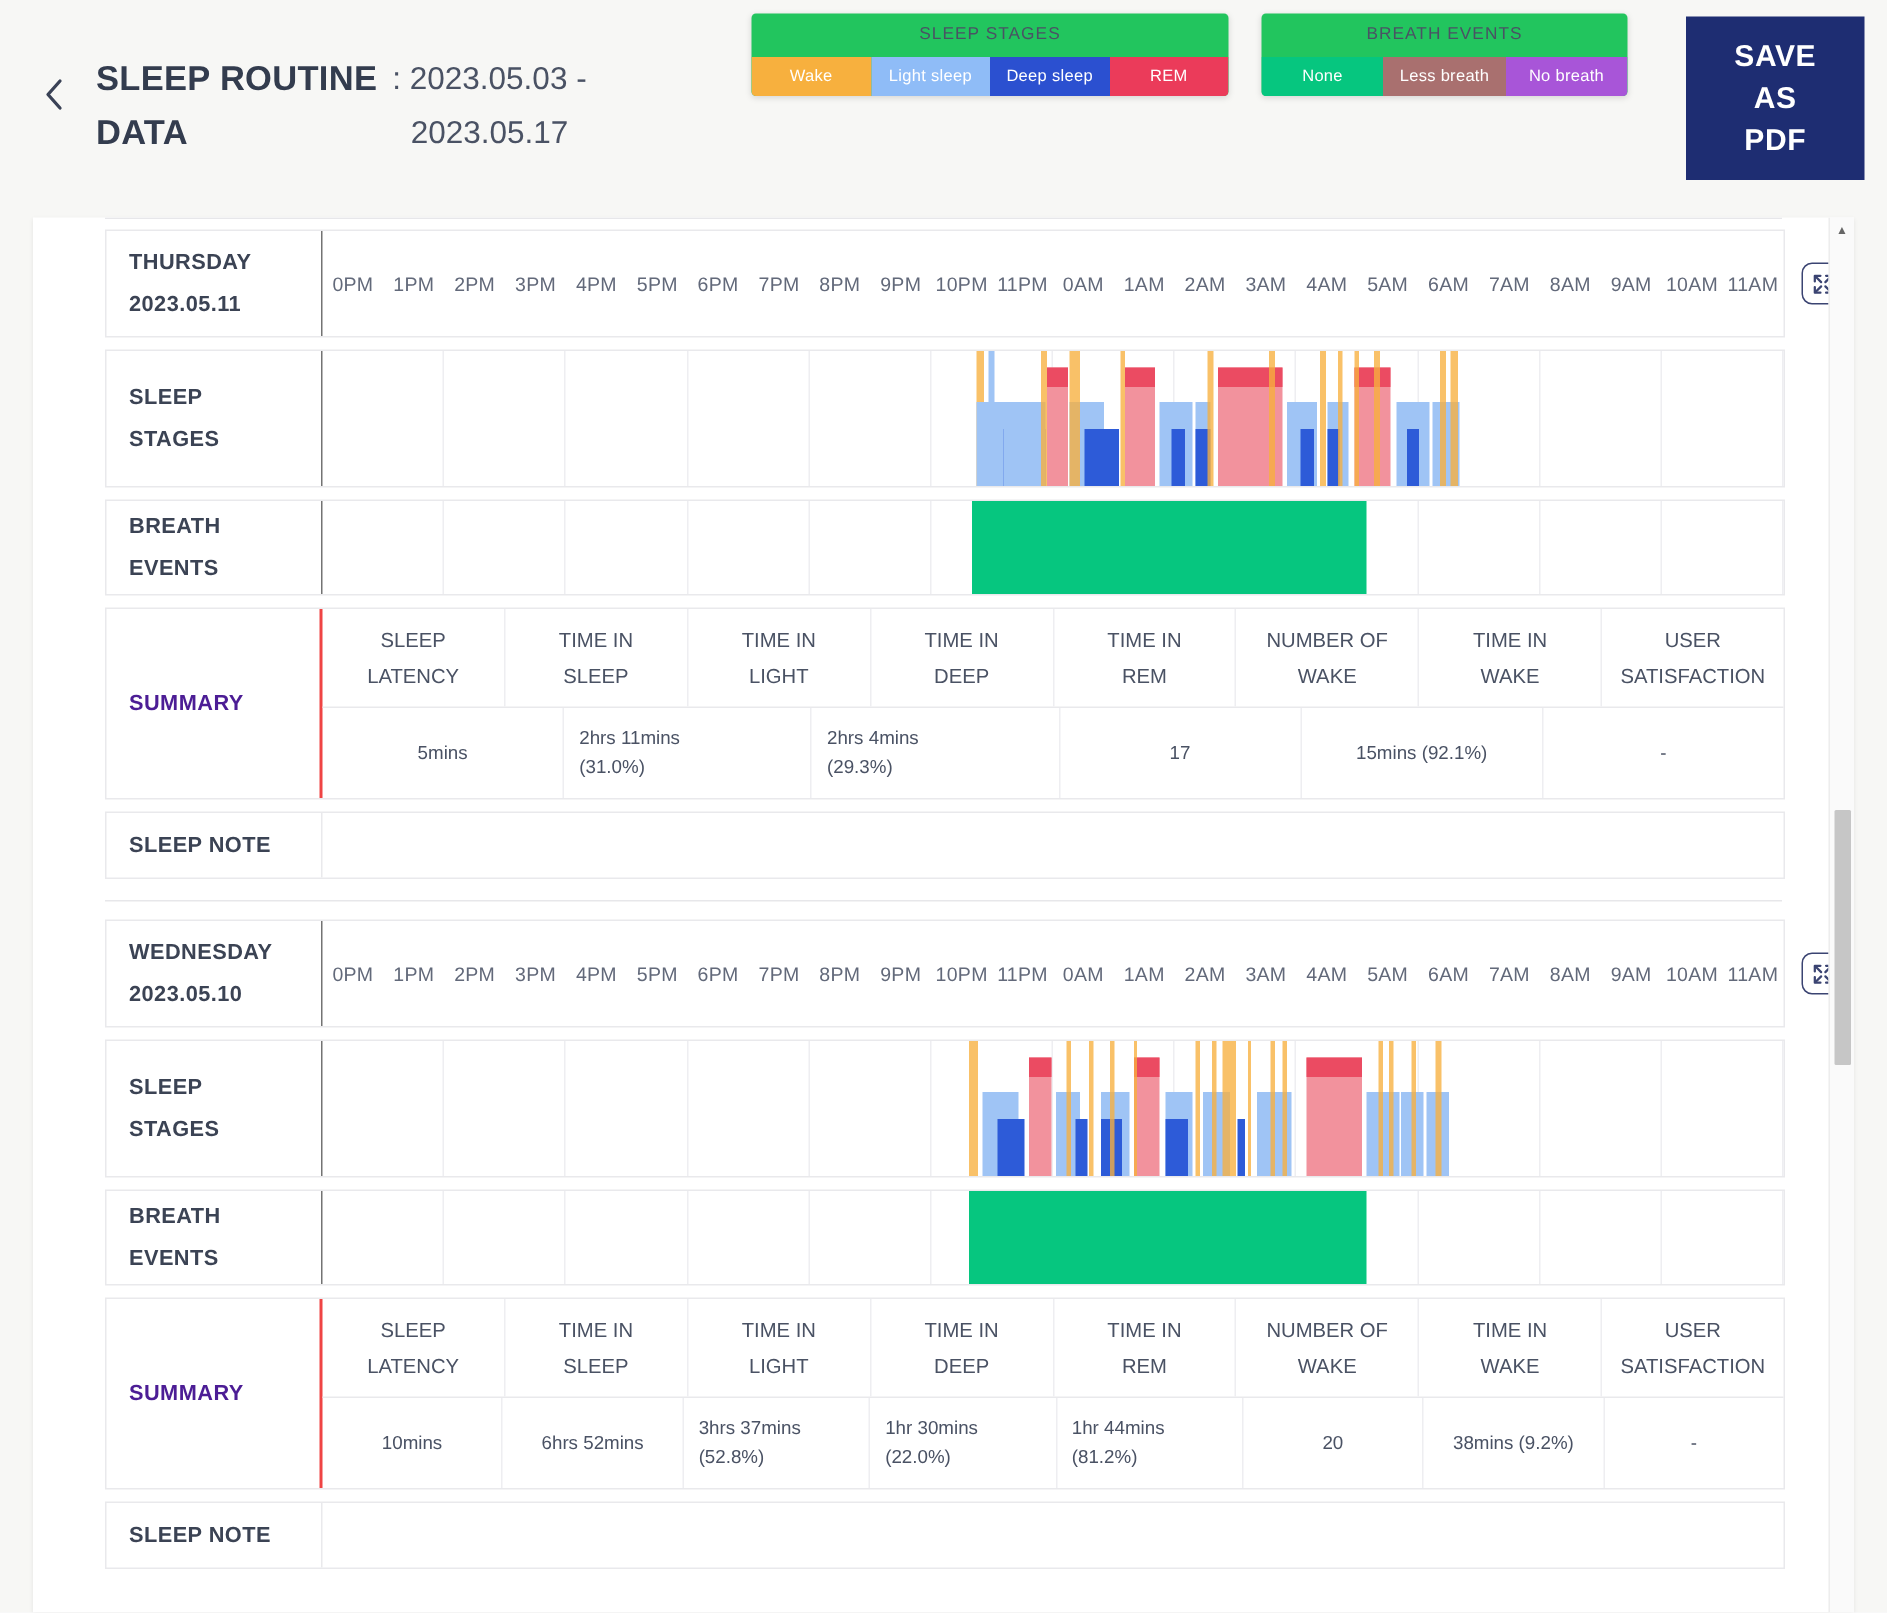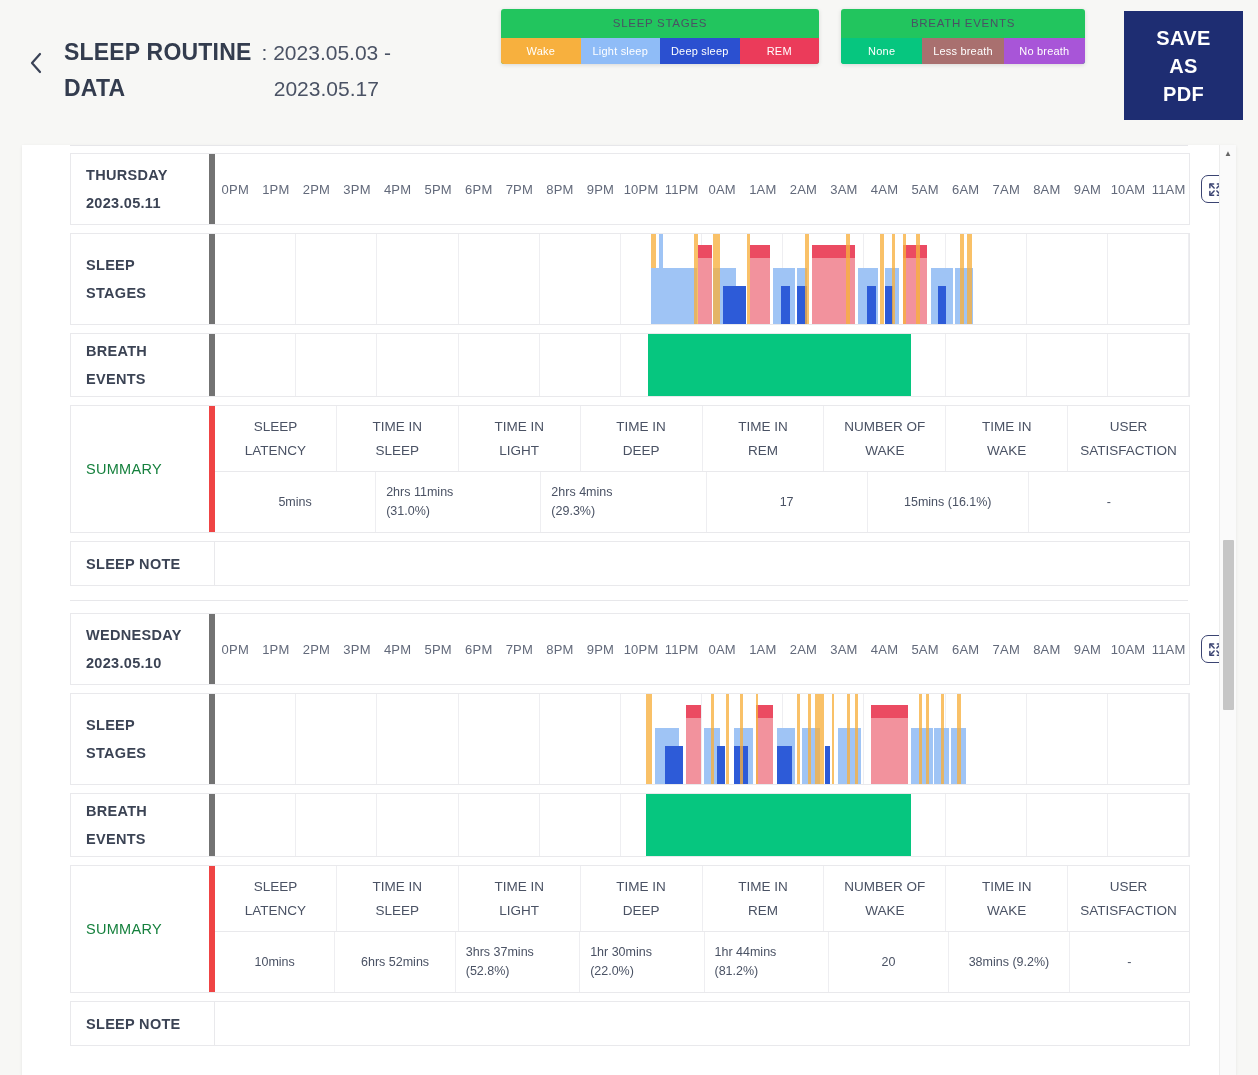--- a/index.html
+++ b/index.html
@@ -75,21 +75,21 @@
 
   .day-block { padding: 0 46px 0 48px; }
   .sep { height: 1px; background: #e7e7ea; margin: 14px 48px 12px 48px; }
 
   .row {
     display: flex; border: 1px solid #e9e9ec; background: #fff;
     margin-bottom: 8px; position: relative;
   }
   .row-label {
     width: 144px; min-width: 144px;
-    border-right: 6px solid #737373;
+    border-right: 1px solid #737373;
     display: flex; align-items: center;
     padding: 0 16px 0 15px;
     font-size: 14.5px; font-weight: bold; color: #3b4354;
     letter-spacing: .3px; line-height: 28px;
   }
   .row-label span { display: block; }
   .track { flex: 1; position: relative; display: flex; }
   .cell {
     flex: 1; border-right: 1px solid #eeeef1;
   }
@@ -115,23 +115,23 @@
   .chart { position: absolute; inset: 0; }
   .seg { position: absolute; bottom: 0; }
 
   
   .breath-row { height: 64px; }
   .breath-bar { position: absolute; top: 0; bottom: 0; }
 
   
   .summary-row { display: flex; border: 1px solid #e9e9ec; margin-bottom: 8px; background: #fff; }
   .summary-label {
-    width: 144px; min-width: 144px; border-right: 6px solid #ef4444;
+    width: 144px; min-width: 144px; border-right: 2px solid #ef4444;
     display: flex; align-items: center; padding-left: 15px;
-    font-size: 14.5px; font-weight: normal; color: #15803d; letter-spacing: .3px;
+    font-size: 14.5px; font-weight: bold; color: #4c1d95; letter-spacing: .3px;
   }
   .summary-grid { flex: 1; }
   .sum-head, .sum-vals { display: flex; }
   .sum-head { border-bottom: 1px solid #e9e9ec; }
   .sum-cell {
     flex: 1; border-right: 1px solid #eeeef1;
     min-height: 65px; display: flex; align-items: center; justify-content: center;
     text-align: center; font-size: 13.5px; color: #4a5264; line-height: 24px;
     padding: 6px 6px;
   }
@@ -411,21 +411,21 @@
                 <div class="sum-cell wrap">
                   <div>
                     <div>2hrs 4mins</div>
                     <div>(29.3%)</div>
                   </div>
                 </div>
                 <div class="sum-cell ">
                   <div>17</div>
                 </div>
                 <div class="sum-cell ">
-                  <div>15mins (16.1%)</div>
+                  <div>15mins (92.1%)</div>
                 </div>
                 <div class="sum-cell ">
                   <div>-</div>
                 </div>
               </div>
       </div>
     </div>
 
     <div class="row note-row">
       <div class="note-label">SLEEP NOTE</div>

